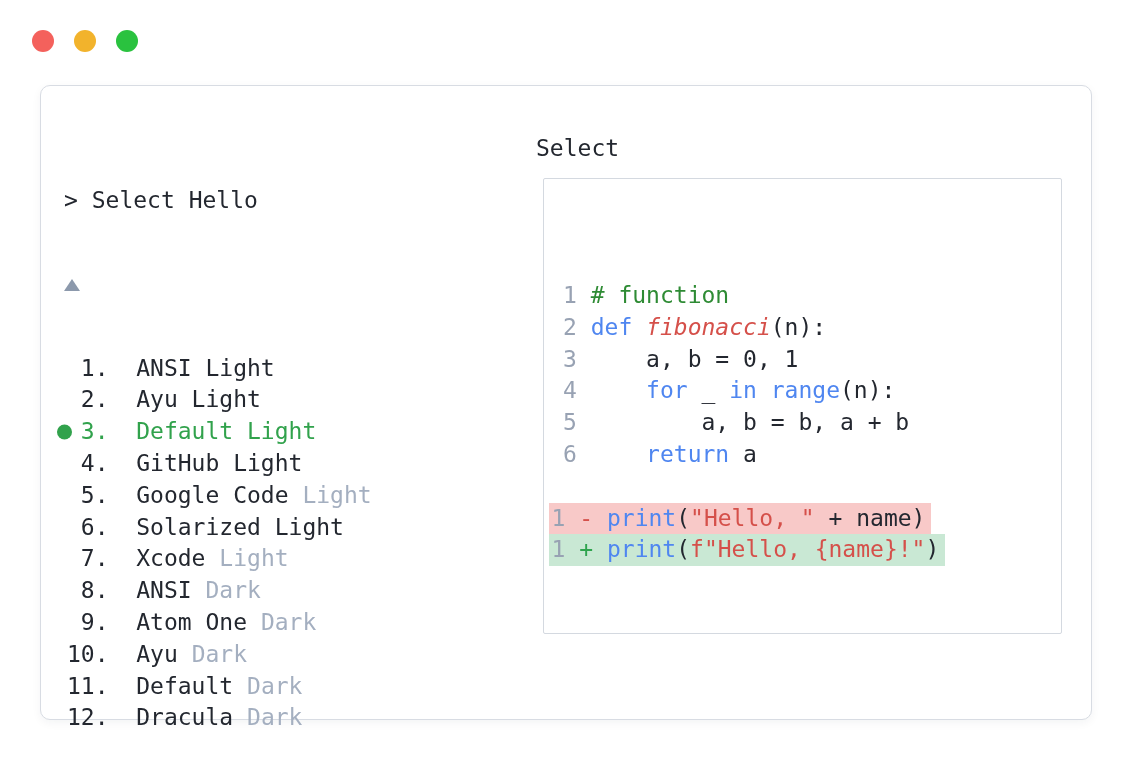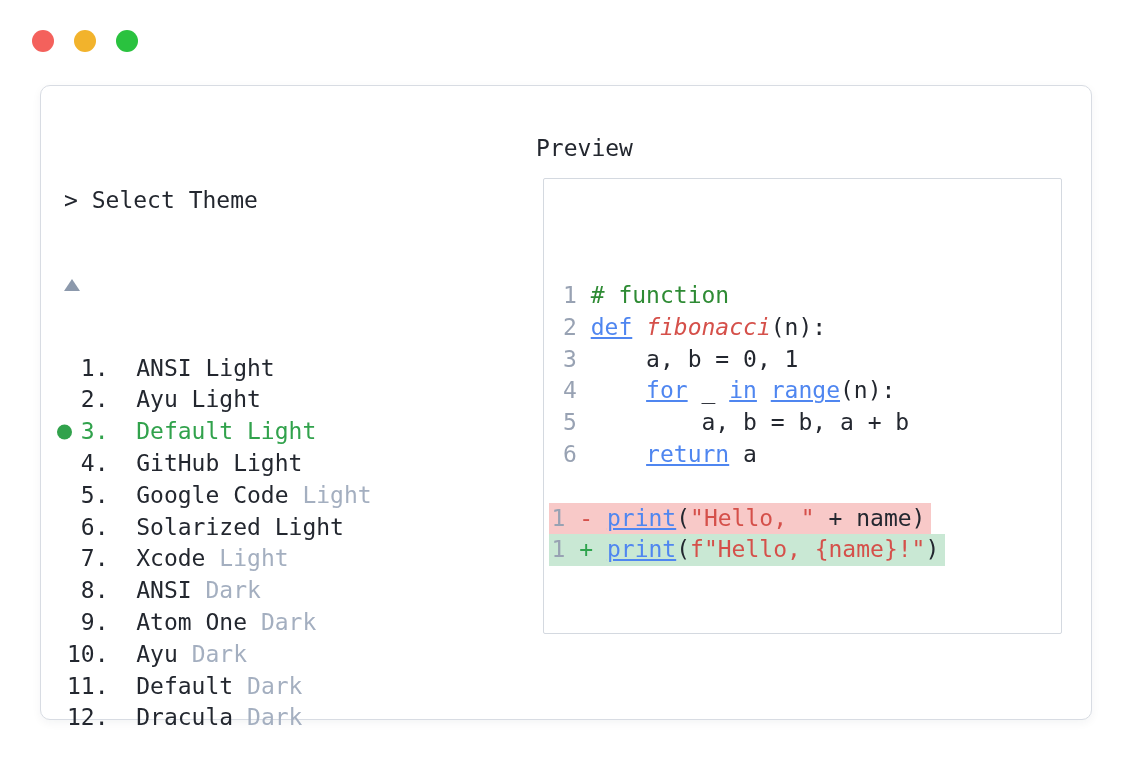--- a/index.html
+++ b/index.html
@@ -40,21 +40,21 @@
   
   .preview-label{position:absolute;top:47px;left:495px;line-height:31.8px;color:var(--text);}
   .preview-box{
     position:absolute;left:502px;top:92px;width:519px;height:456px;
     box-sizing:border-box;border:1.5px solid var(--box-border);border-radius:2px;
     padding:49px 0 0 19px;white-space:pre;background:#ffffff;overflow:hidden;
   }
   .code-line{height:31.8px;line-height:31.8px;color:var(--text);}
   .ln{color:var(--linenum);}
   .tok-pl{color:var(--text);}
-  .tok-kw{color:var(--keyword);text-decoration:underline;}
+  .tok-kw{color:var(--keyword);}
   .tok-fn{color:var(--func);font-style:italic;}
   .tok-str{color:var(--string);}
   .tok-com{color:var(--comment);}
   .tok-minus{color:var(--string);}
   .tok-plus{color:var(--diff-plus);}
   .hl{display:inline-block;margin-left:-14.5px;padding:0 6px 0 3px;}
   .hl.del{background:var(--del-bg);}
   .hl.add{background:var(--add-bg);}
 </style>
 </head>
@@ -64,26 +64,26 @@
 
   <div class="lights">
     <span class="light red"></span>
     <span class="light yellow"></span>
     <span class="light green"></span>
   </div>
 
   <div class="window">
 
     <div class="left-col">
-      <div class="row prompt"><span>&gt; </span><span>Select Theme</span></div>
+      <div class="row prompt"><span>&gt; </span><span>Select Hello</span></div>
       <div class="row arrow-row"><span class="tri-up"></span></div>
       <div id="theme-list"><div class="row theme-row"><span class="num">1.</span>  <span class="main">ANSI Light</span></div><div class="row theme-row"><span class="num">2.</span>  <span class="main">Ayu Light</span></div><div class="row theme-row selected"><span class="bullet"></span><span class="num">3.</span>  <span class="main">Default Light</span></div><div class="row theme-row"><span class="num">4.</span>  <span class="main">GitHub Light</span></div><div class="row theme-row"><span class="num">5.</span>  <span class="main">Google Code</span> <span class="dim">Light</span></div><div class="row theme-row"><span class="num">6.</span>  <span class="main">Solarized Light</span></div><div class="row theme-row"><span class="num">7.</span>  <span class="main">Xcode</span> <span class="dim">Light</span></div><div class="row theme-row"><span class="num">8.</span>  <span class="main">ANSI</span> <span class="dim">Dark</span></div><div class="row theme-row"><span class="num">9.</span>  <span class="main">Atom One</span> <span class="dim">Dark</span></div><div class="row theme-row"><span class="num">10.</span>  <span class="main">Ayu</span> <span class="dim">Dark</span></div><div class="row theme-row"><span class="num">11.</span>  <span class="main">Default</span> <span class="dim">Dark</span></div><div class="row theme-row"><span class="num">12.</span>  <span class="main">Dracula</span> <span class="dim">Dark</span></div></div>
       
       
     </div>
 
-    <div class="preview-label">Preview</div>
+    <div class="preview-label">Select</div>
     <div class="preview-box">
       <div id="code-lines"><div class="code-line"><span class="ln">1</span> <span class="tok-com"># function</span></div><div class="code-line"><span class="ln">2</span> <span class="tok-kw">def</span><span class="tok-pl"> </span><span class="tok-fn">fibonacci</span><span class="tok-pl">(n):</span></div><div class="code-line"><span class="ln">3</span> <span class="tok-pl">    a, b = 0, 1</span></div><div class="code-line"><span class="ln">4</span> <span class="tok-pl">    </span><span class="tok-kw">for</span><span class="tok-pl"> _ </span><span class="tok-kw">in</span><span class="tok-pl"> </span><span class="tok-kw">range</span><span class="tok-pl">(n):</span></div><div class="code-line"><span class="ln">5</span> <span class="tok-pl">        a, b = b, a + b</span></div><div class="code-line"><span class="ln">6</span> <span class="tok-pl">    </span><span class="tok-kw">return</span><span class="tok-pl"> a</span></div><div class="code-line">&nbsp;</div><div class="code-line"><span class="hl del"><span class="ln">1</span> <span class="tok-minus">-</span><span class="tok-pl"> </span><span class="tok-kw">print</span><span class="tok-pl">(</span><span class="tok-str">"Hello, "</span><span class="tok-pl"> + name)</span></span></div><div class="code-line"><span class="hl add"><span class="ln">1</span> <span class="tok-plus">+</span><span class="tok-pl"> </span><span class="tok-kw">print</span><span class="tok-pl">(</span><span class="tok-str">f"Hello, {name}!"</span><span class="tok-pl">)</span></span></div></div>
     </div>
 
   </div>
 </div>
 
 </body></html>

